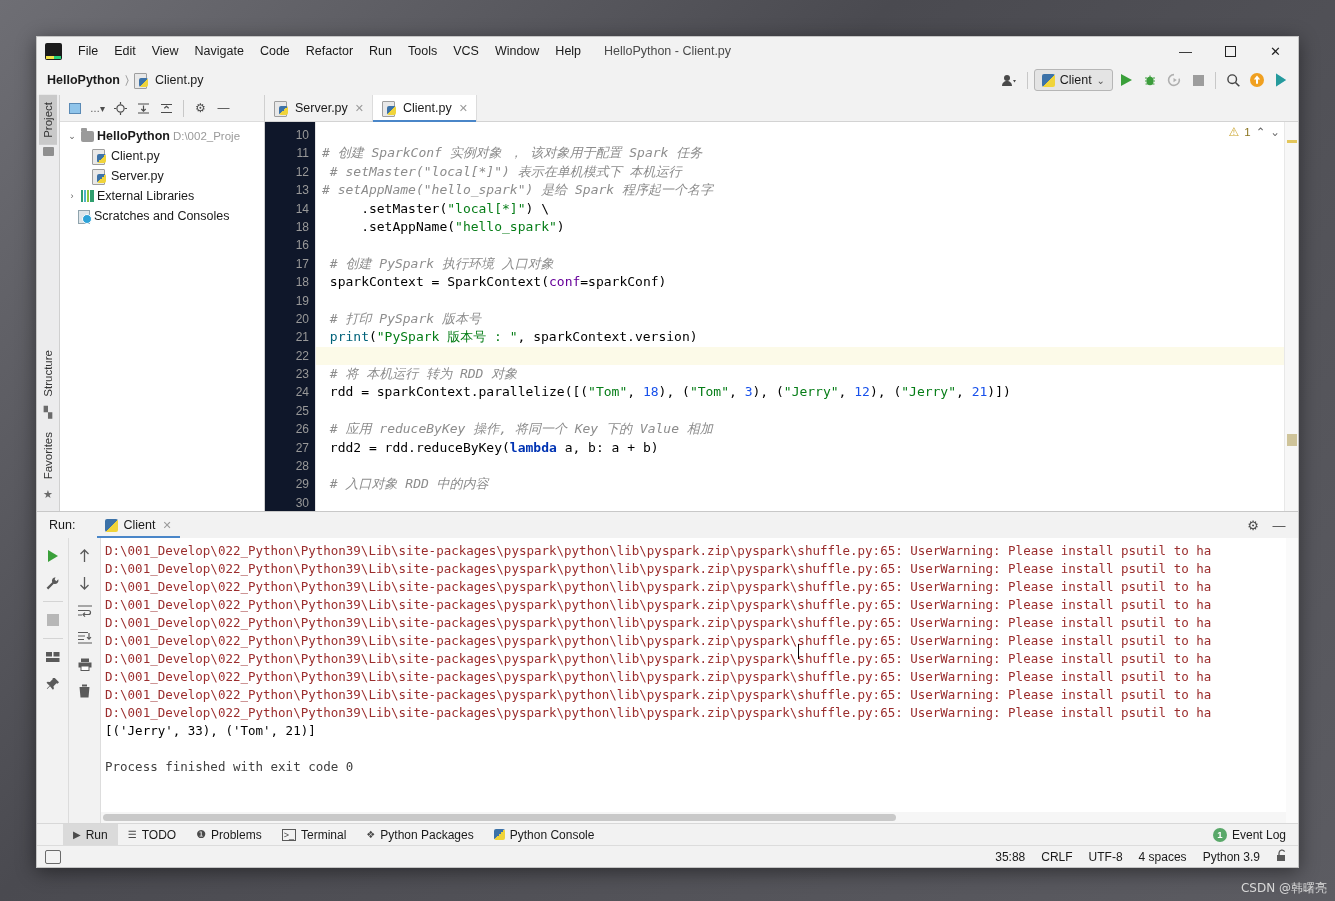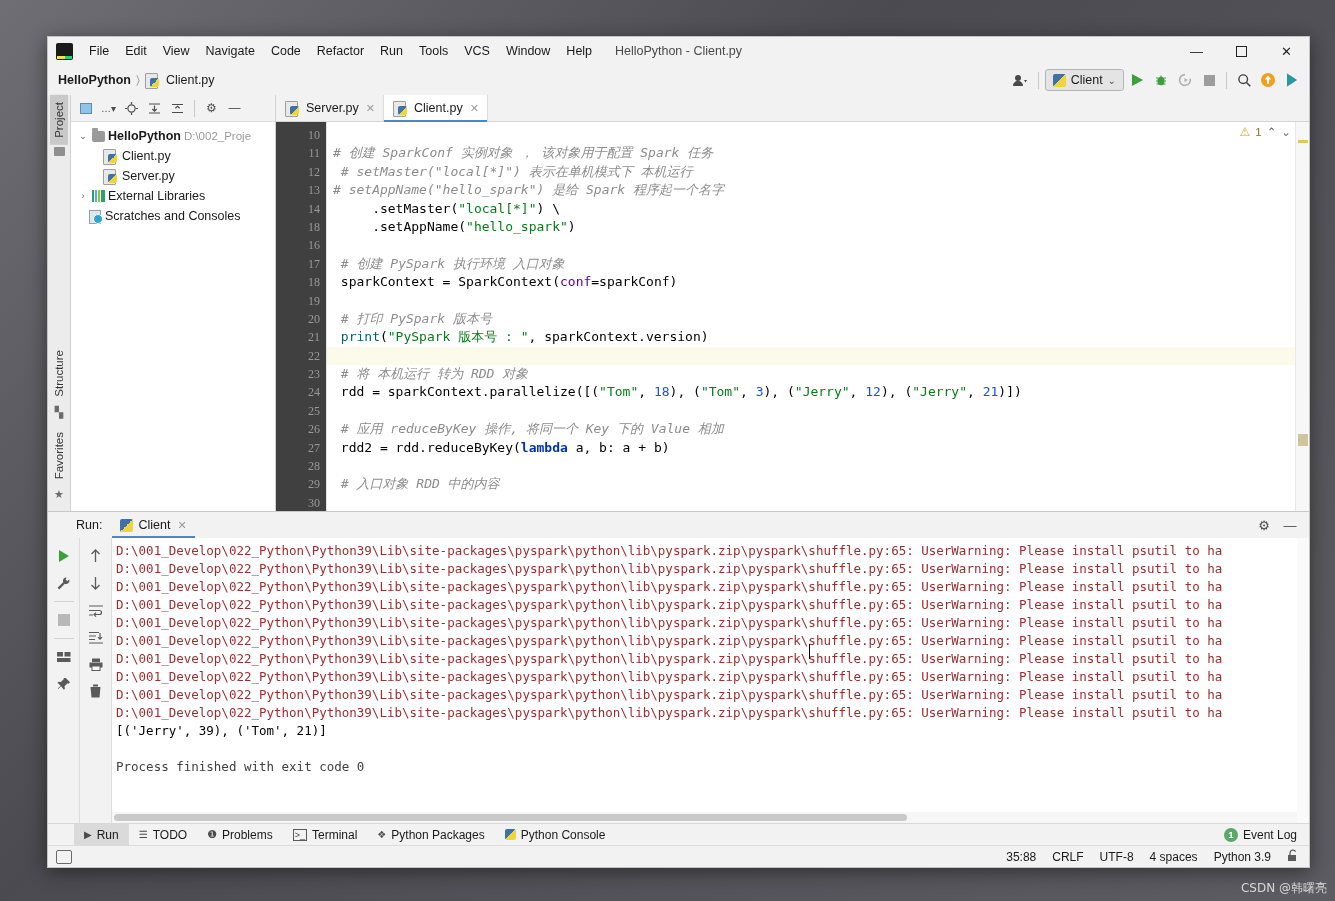--- a/index.html
+++ b/index.html
@@ -7,21 +7,21 @@
     margin: 0; padding: 0;
     width: 1335px; height: 901px;
     background: #3f3f46;
     font-family: "Liberation Sans", sans-serif;
     overflow: hidden;
   }
   body {
     background: linear-gradient(135deg,#6e6e74 0%,#4a4a50 40%,#5c5c62 100%);
   }
   .win {
-    position: absolute; left: 47px; top: 36px;
+    position: absolute; left: 36px; top: 36px;
     width: 1263px; height: 832px;
     background: #f2f2f2;
     border: 1px solid #c4c4c4;
     display: flex; flex-direction: column;
     box-shadow: 0 4px 18px rgba(0,0,0,.45);
   }
   
   .titlebar {
     height: 28px; background: #f2f2f2;
     display: flex; align-items: center;
@@ -173,22 +173,22 @@
     border-right: 1px solid #dcdcdc; position: relative; background: #f2f2f2;
   }
   .etab.active { background: #fff; }
   .etab.active::after {
     content: ""; position: absolute; left: 0; right: 0; bottom: -1px;
     height: 2px; background: #4a86c8;
   }
   .xclose { color: #9a9a9a; font-size: 11px; margin-left: 2px; }
   .editwrap { flex: 1; display: flex; min-height: 0; position: relative; }
   .gutter {
-    width: 50px; flex: 0 0 50px; background: #404040;
-    font-family: Liberation Serif, serif; font-size: 12px;
+    width: 50px; flex: 0 0 50px; background: #0f172a;
+    font-family: Liberation Sans, sans-serif; font-size: 12px;
     color: #999; text-align: right; padding-top: 4px; user-select: none;
     position: relative;
   }
   .gline { height: 18.4px; line-height: 18.4px; padding-right: 6px; position: relative; }
   .fold {
     position: absolute; right: -8px; top: 4px; width: 8px; height: 9px;
     border: 1px solid #9b9b9b; color: #5d5d5d; font-size: 8px;
     line-height: 7px; text-align: center; background: #f2f2f2;
   }
   .codearea {
@@ -216,21 +216,21 @@
   .editor-hud {
     position: absolute; right: 18px; top: 3px; display: flex; align-items: center;
     gap: 5px; font-size: 11.5px; color: #6a6a6a; z-index: 5;
   }
   .warn-tri { color: #c9a227; font-size: 12px; }
 
   
   .runwin { flex: 0 0 312px; display: flex; flex-direction: column; border-top: 1px solid #c8c8c8; background: #f2f2f2; }
   .runhead {
     height: 26px; flex: 0 0 26px; display: flex; align-items: center;
-    padding-left: 28px; gap: 10px; background: #f2f2f2;
+    padding-left: 12px; gap: 22px; background: #f2f2f2;
   }
   .runlabel { font-size: 12.5px; color: #1a1a1a; }
   .runtab {
     display: flex; align-items: center; gap: 5px; font-size: 12.5px;
     height: 25px; padding: 0 8px; position: relative; color: #1a1a1a;
   }
   .runtab.active::after {
     content: ""; position: absolute; left: 0; right: 0; bottom: 0;
     height: 2px; background: #4a86c8;
   }
@@ -628,21 +628,21 @@
         <div class="oline warn">D:\001_Develop\022_Python\Python39\Lib\site-packages\pyspark\python\lib\pyspark.zip\pyspark\shuffle.py:65: UserWarning: Please install psutil to ha</div>
           <div class="oline warn">D:\001_Develop\022_Python\Python39\Lib\site-packages\pyspark\python\lib\pyspark.zip\pyspark\shuffle.py:65: UserWarning: Please install psutil to ha</div>
           <div class="oline warn">D:\001_Develop\022_Python\Python39\Lib\site-packages\pyspark\python\lib\pyspark.zip\pyspark\shuffle.py:65: UserWarning: Please install psutil to ha</div>
           <div class="oline warn">D:\001_Develop\022_Python\Python39\Lib\site-packages\pyspark\python\lib\pyspark.zip\pyspark\shuffle.py:65: UserWarning: Please install psutil to ha</div>
           <div class="oline warn">D:\001_Develop\022_Python\Python39\Lib\site-packages\pyspark\python\lib\pyspark.zip\pyspark\shuffle.py:65: UserWarning: Please install psutil to ha</div>
           <div class="oline warn">D:\001_Develop\022_Python\Python39\Lib\site-packages\pyspark\python\lib\pyspark.zip\pyspark\shuffle.py:65: UserWarning: Please install psutil to ha</div>
           <div class="oline warn">D:\001_Develop\022_Python\Python39\Lib\site-packages\pyspark\python\lib\pyspark.zip\pyspark\shuffle.py:65: UserWarning: Please install psutil to ha</div>
           <div class="oline warn">D:\001_Develop\022_Python\Python39\Lib\site-packages\pyspark\python\lib\pyspark.zip\pyspark\shuffle.py:65: UserWarning: Please install psutil to ha</div>
           <div class="oline warn">D:\001_Develop\022_Python\Python39\Lib\site-packages\pyspark\python\lib\pyspark.zip\pyspark\shuffle.py:65: UserWarning: Please install psutil to ha</div>
           <div class="oline warn">D:\001_Develop\022_Python\Python39\Lib\site-packages\pyspark\python\lib\pyspark.zip\pyspark\shuffle.py:65: UserWarning: Please install psutil to ha</div>
-          <div class="oline">[('Jerry', 39), ('Tom', 21)]</div>
+          <div class="oline">[('Jerry', 33), ('Tom', 21)]</div>
           <div class="oline"> </div>
           <div class="oline info">Process finished with exit code 0</div>
           <div class="caret-bar"></div>
         <div class="hscroll">
           <div class="hscroll-thumb"></div>
         </div>
         <div class="vscroll-console"></div>
       </div>
     </div>
   </div>

